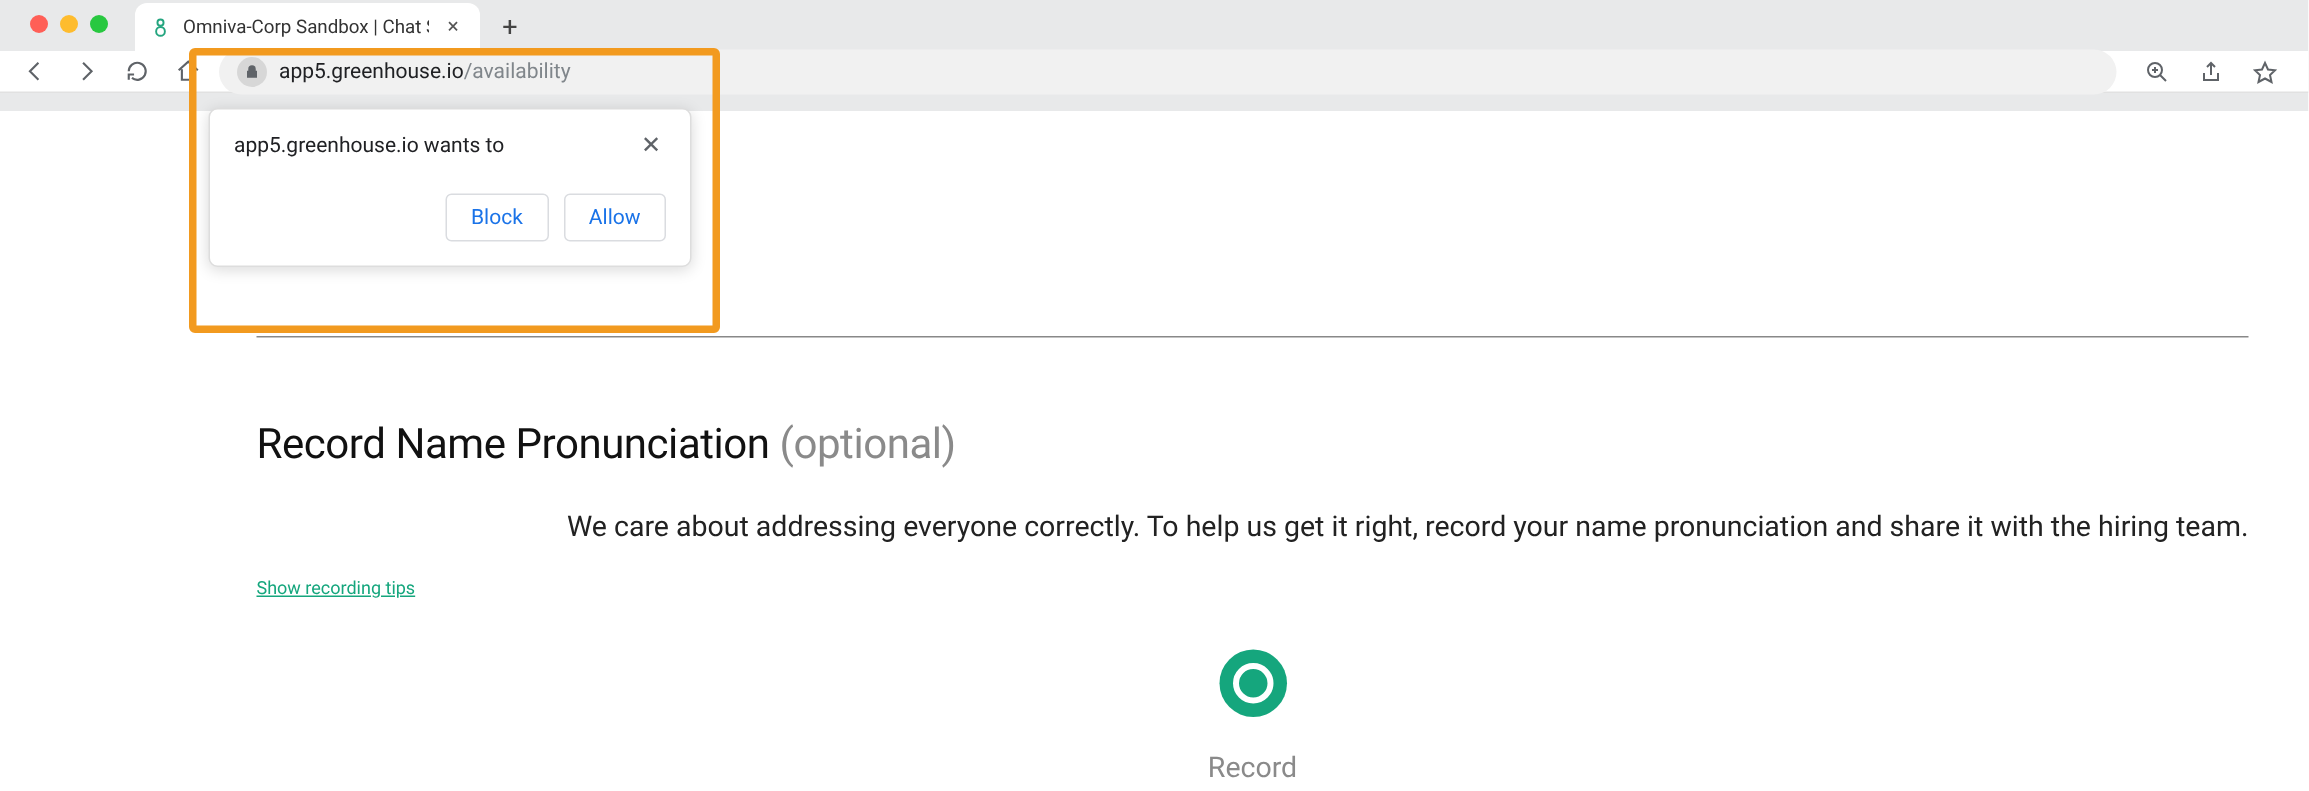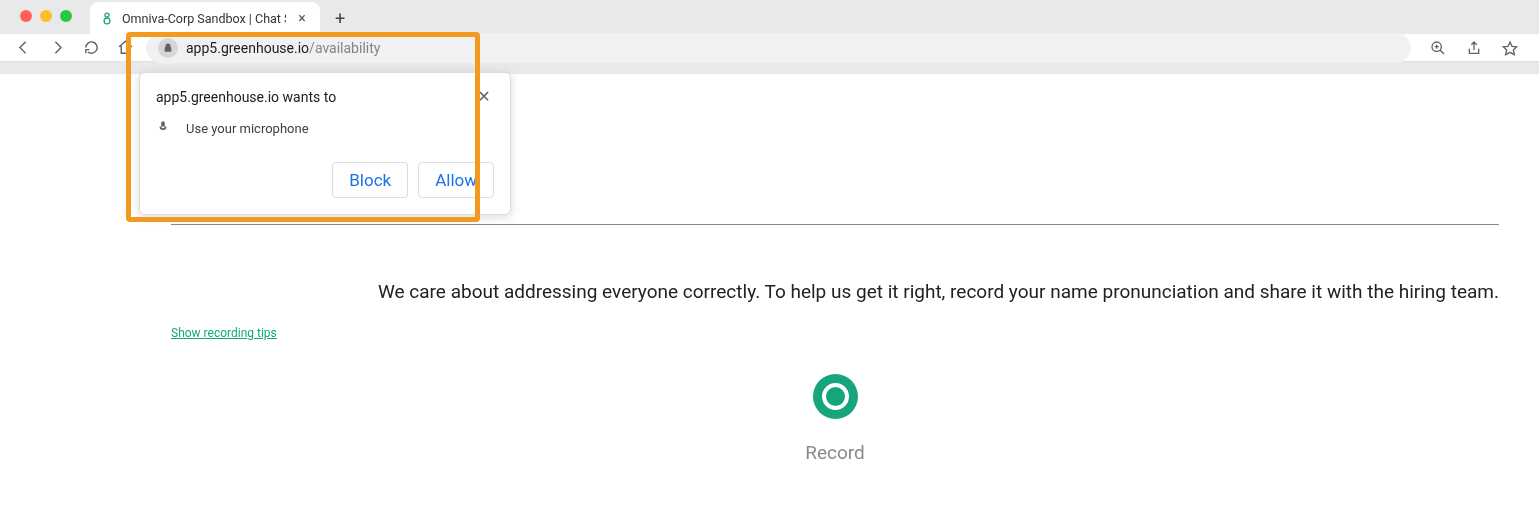--- a/index.html
+++ b/index.html
@@ -165,21 +165,21 @@
       left: 126px;
       top: 32px;
       width: 354px;
       height: 190px;
     }
     
     .permission-dialog {
       position: absolute;
       left: 139px;
       top: 72px;
-      width: 372px;
+      width: 322px;
       background: #fff;
       border: 1px solid #ddd;
       border-radius: 6px;
       box-shadow: 0 2px 10px rgba(0,0,0,0.15);
       padding: 16px;
       z-index: 50;
     }
     .permission-header {
       display: flex;
       justify-content: space-between;
@@ -216,21 +216,21 @@
       display: flex;
       justify-content: flex-end;
       gap: 10px;
       margin-top: 24px;
     }
     .perm-btn {
       background: #fff;
       border: 1px solid #dadce0;
       border-radius: 4px;
       padding: 7px 16px;
-      font-size: 17px;
+      font-size: 14px;
       color: #1a73e8;
       cursor: pointer;
     }
     
     .page-content {
       padding-top: 150px;
     }
     .content-container {
       margin-left: 171px;
       margin-right: 40px;
@@ -363,39 +363,34 @@
       </div>
     </div>
   </div>
 </div>
 
 <div class="permission-dialog">
   <div class="permission-header">
     <div class="permission-title">app5.greenhouse.io wants to</div>
     <div class="permission-close">✕</div>
   </div>
-  <div class="permission-body">
-    <span class="mic-icon">
-      <svg viewBox="0 0 24 24">
-          <path d="M12 2 a3 3 0 0 1 3 3 v6 a3 3 0 0 1 -6 0 V5 a3 3 0 0 1 3 -3 z M6 11 a6 6 0 0 0 12 0 M12 17 v4 M9 21 h6"></path>
-        </svg>
-    </span>
-    <div class="permission-text">Use your microphone</div>
-  </div>
   <div class="permission-actions">
     <button class="perm-btn">Block</button>
     <button class="perm-btn">Allow</button>
   </div>
 </div>
 
 <div class="highlight-box"></div>
 
 <div class="page-content">
   <div class="content-container">
     <div class="divider"></div>
+    <h2 class="section-heading">
+      <span>Record Name Pronunciation </span><span class="optional">(optional)</span>
+    </h2>
     <p class="section-desc">We care about addressing everyone correctly. To help us get it right, record your name pronunciation and share it with the hiring team.</p>
     <a class="show-tips">Show recording tips</a>
     <div class="record-row">
       <div class="record-button">
         <div class="record-button-inner"></div>
       </div>
       <div class="record-label">Record</div>
     </div>
   </div>
 </div>

